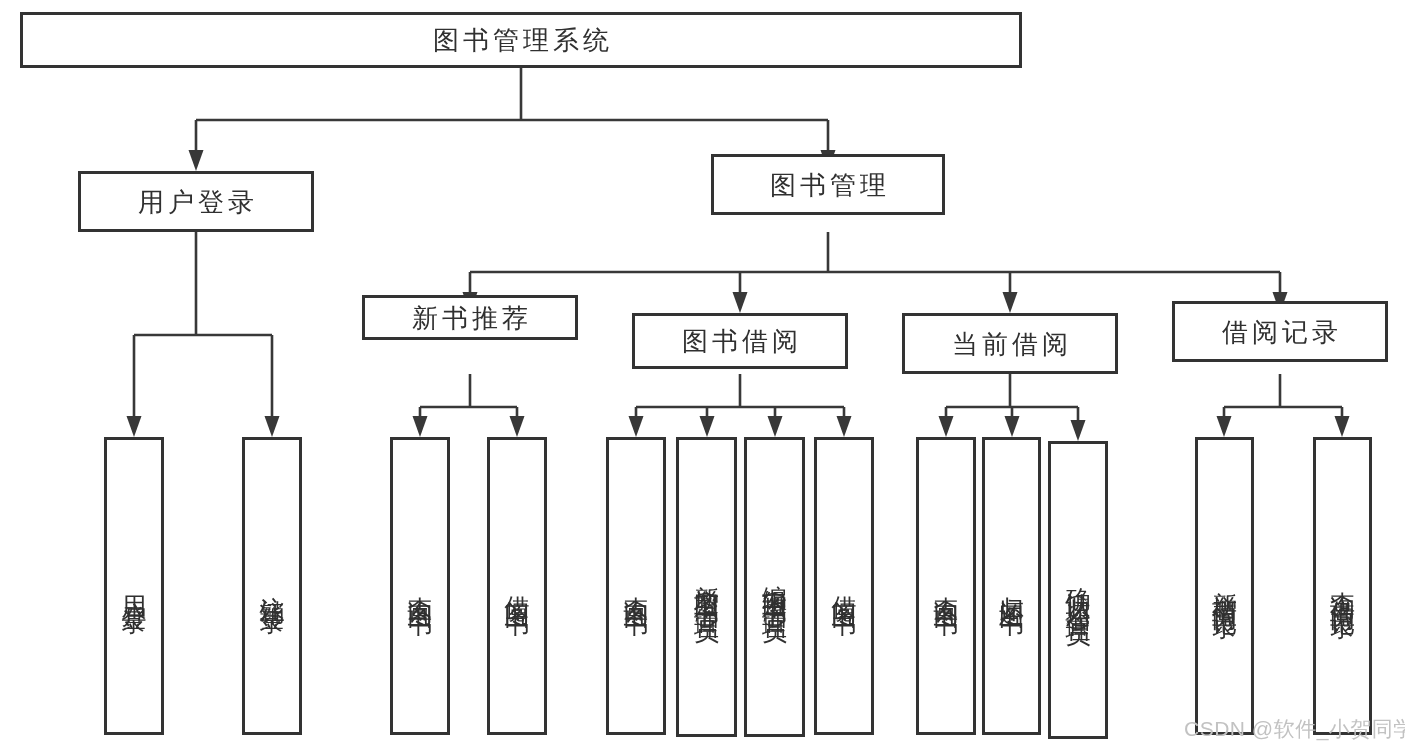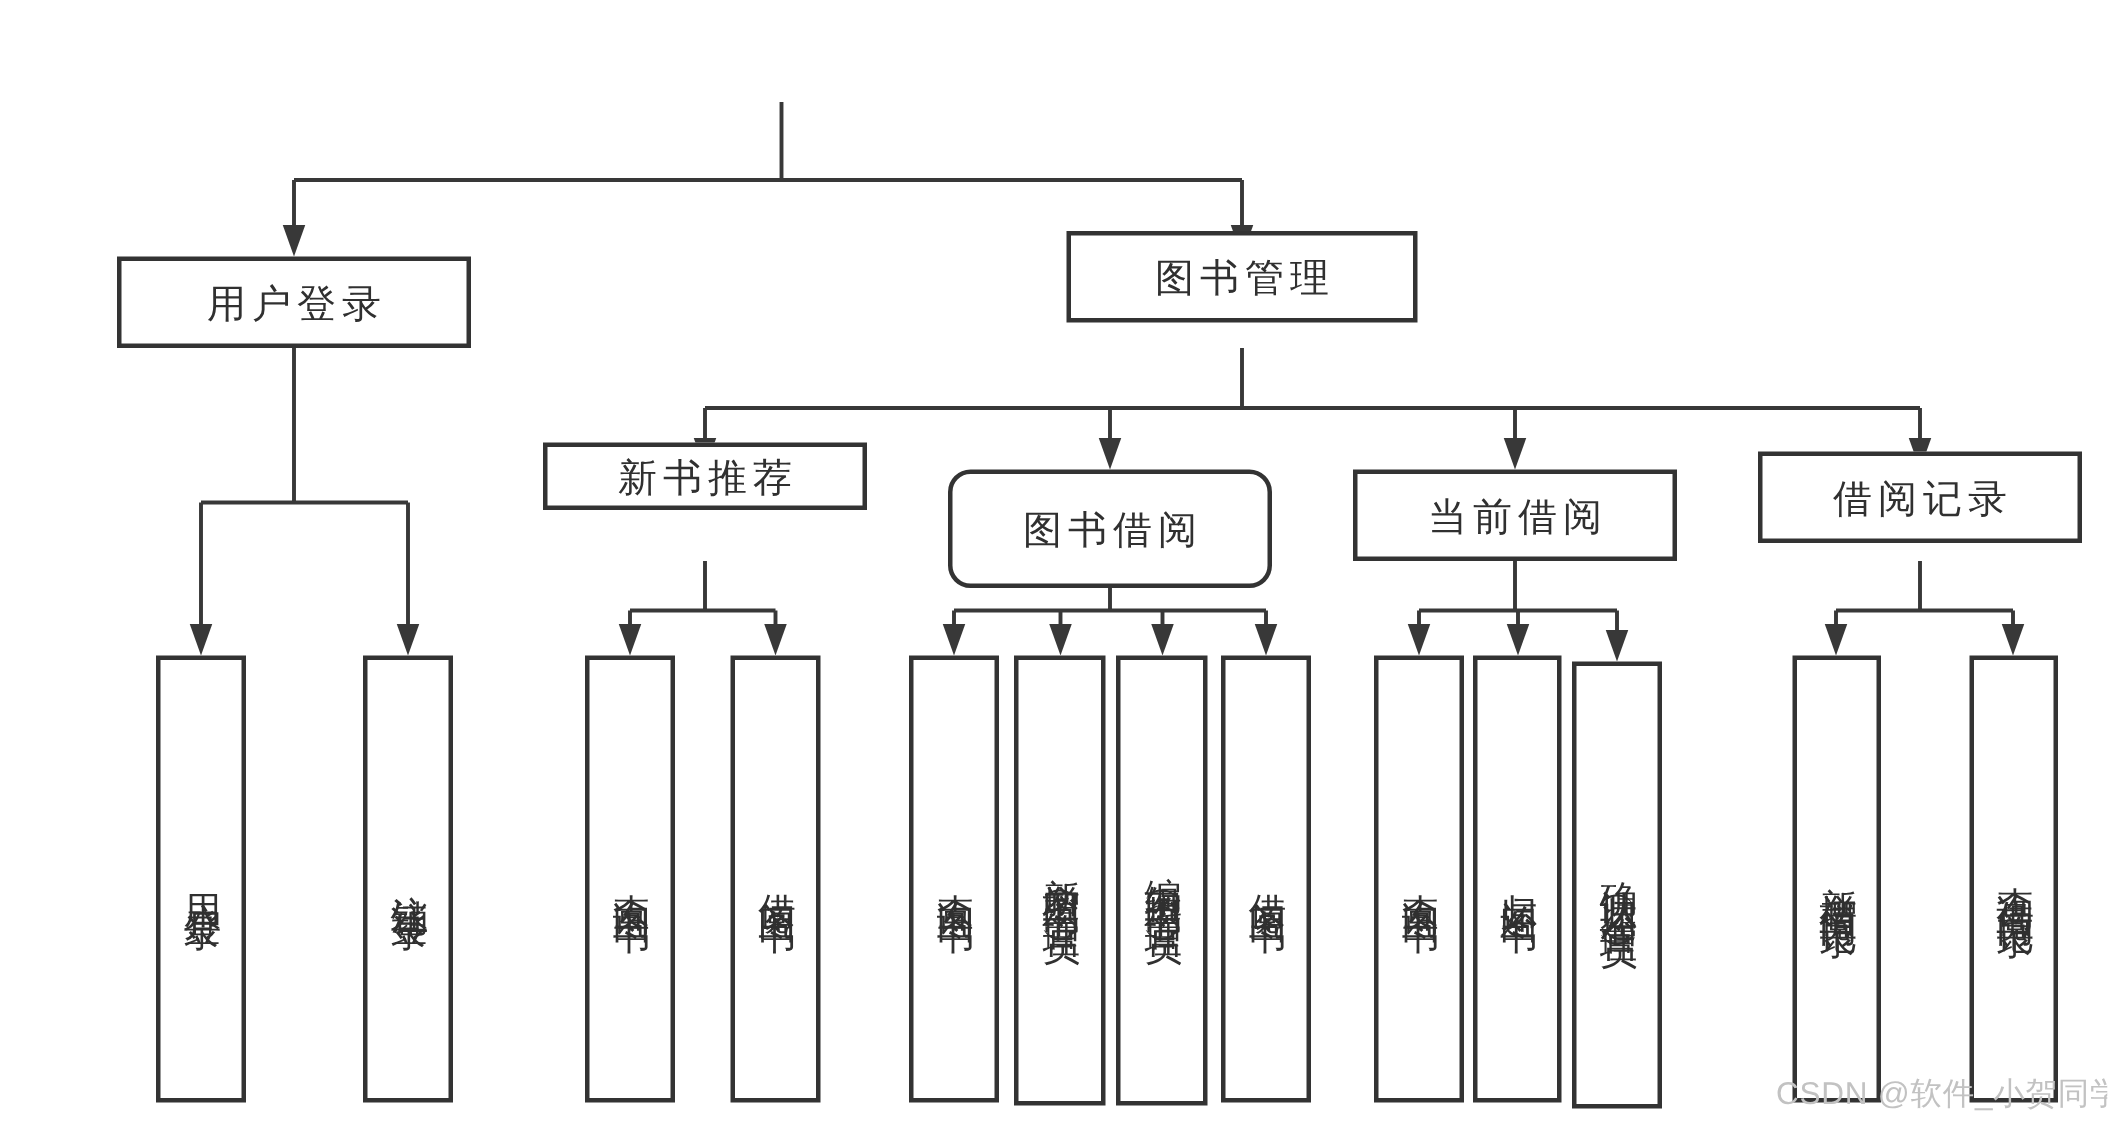--- a/index.html
+++ b/index.html
@@ -68,32 +68,35 @@
       <polygon points="1012,437 1004.5,416 1019.5,416"></polygon>
       <polygon points="1078,441 1070.5,420 1085.5,420"></polygon>
     </g>
     <g>
       <path d="M1280 374 V407 M1224 407 H1342 M1224 407 V418 M1342 407 V418"></path>
       <polygon points="1224,437 1216.5,416 1231.5,416"></polygon>
       <polygon points="1342,437 1334.5,416 1349.5,416"></polygon>
     </g>
   </svg>
 
+  <div class="box" style="left:20px;top:12px;width:1002px;height:56px;">
+    <span class="hlabel">图书管理系统</span>
+  </div>
 
   <div class="box" style="left:78px;top:171px;width:236px;height:61px;">
     <span class="hlabel">用户登录</span>
   </div>
   <div class="box" style="left:711px;top:154px;width:234px;height:61px;">
     <span class="hlabel">图书管理</span>
   </div>
 
   <div class="box" style="left:362px;top:295px;width:216px;height:45px;">
     <span class="hlabel">新书推荐</span>
   </div>
-  <div class="box" style="left:632px;top:313px;width:216px;height:79px;border-radius:15px;">
+  <div class="box" style="left:632px;top:313px;width:216px;height:56px;">
     <span class="hlabel">图书借阅</span>
   </div>
   <div class="box" style="left:902px;top:313px;width:216px;height:61px;text-align:center;">
     <span class="hlabel">当前借阅</span>
   </div>
   <div class="box" style="left:1172px;top:301px;width:216px;height:61px;">
     <span class="hlabel">借阅记录</span>
   </div>
 
   <div class="box" style="left:104px;top:437px;width:60px;height:298px;">

